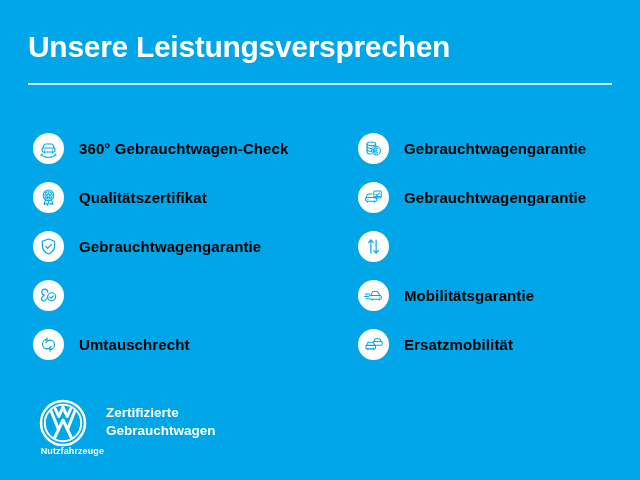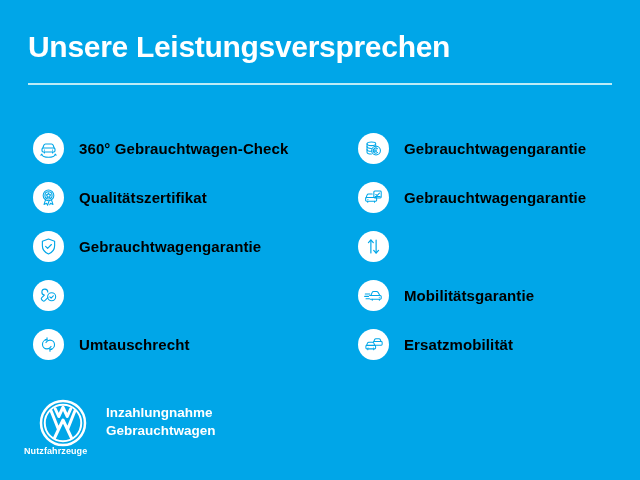--- a/index.html
+++ b/index.html
@@ -107,21 +107,21 @@
     display: block;
     width: 50px;
     height: 50px;
     margin: 0 auto;
   }
   .brand-sub {
     position: absolute;
     left: -6px;
     top: 48px;
     width: 80px;
-    text-align: left;
+    text-align: right;
     font-size: 9px;
     font-weight: bold;
     color: #FFFFFF;
     letter-spacing: 0.1px;
     white-space: nowrap;
   }
   .brand-text {
     position: absolute;
     left: 76px;
     top: 6px;
@@ -290,18 +290,18 @@
         <circle cx="50" cy="50" r="36.5" stroke-width="4"></circle>
         <path d="M50 18.5 L41.5 37 L34.5 21.5
                  M26.5 26.5 L41 63 L50 44 L59 63 L73.5 26.5
                  M65.5 21.5 L58.5 37 L50 18.5
                  M33 80 L41 63
                  M67 80 L59 63" stroke-width="6" stroke-linecap="round" stroke-linejoin="round"></path>
       </svg>
     </div>
     <div class="brand-sub">Nutzfahrzeuge</div>
     <div class="brand-text">
-      <div>Inzahlungnahme</div>
+      <div>Zertifizierte</div>
       <div>Gebrauchtwagen</div>
     </div>
   </div>
 
 </div>
 
 </body></html>

